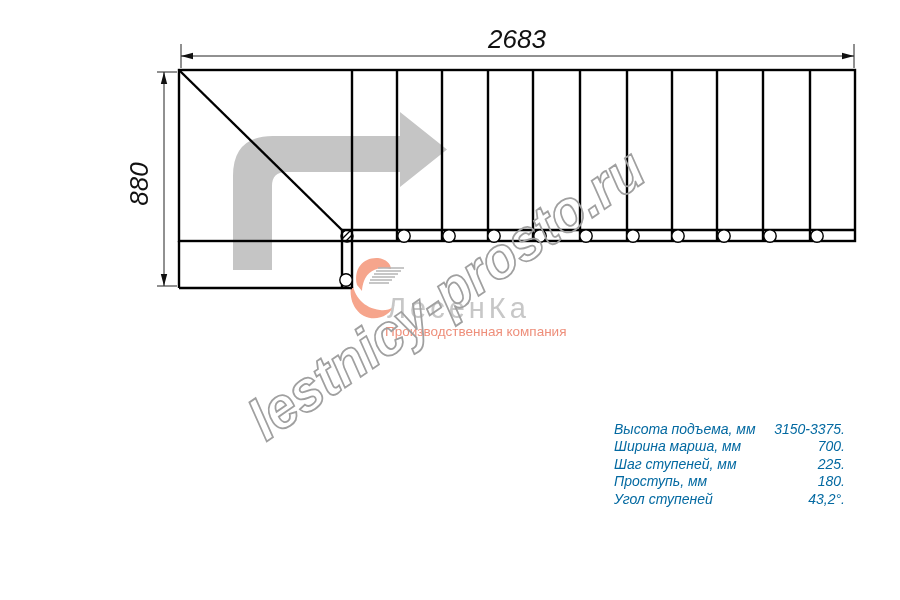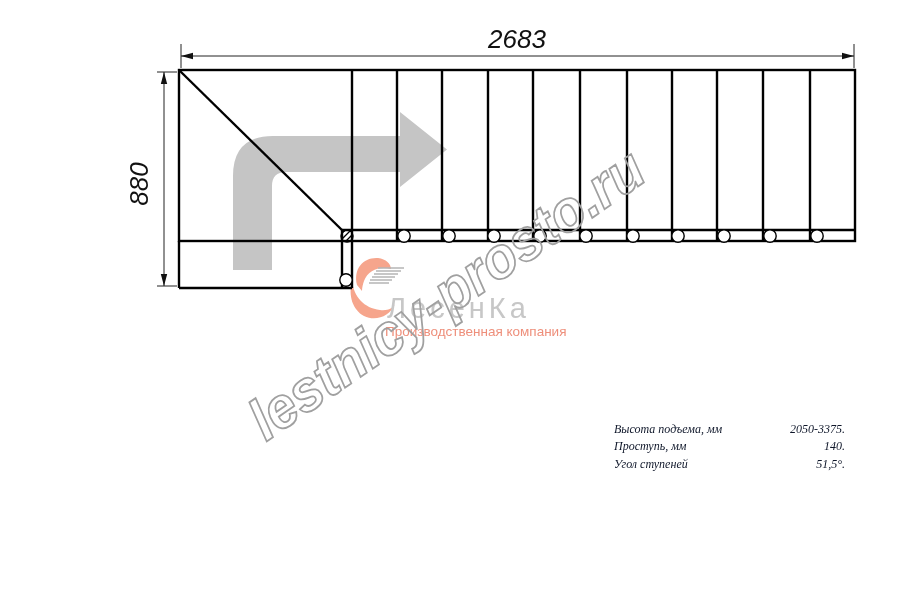--- a/index.html
+++ b/index.html
@@ -1,21 +1,21 @@
 <!DOCTYPE html>
 <html><head>
 <meta charset="utf-8">
 <style>
   html,body{margin:0;padding:0;background:#fff;}
   .page{position:relative;width:900px;height:600px;background:#ffffff;overflow:hidden;
         font-family:"Liberation Sans",sans-serif;}
   svg text{font-family:"Liberation Sans",sans-serif;}
   .dim-text{font-style:italic;font-size:26px;fill:#111;}
   .specs{position:absolute;left:614px;top:421px;width:231px;
-         font-size:12px;font-style:italic;color:#0f172a;font-family:Liberation Serif, serif;}
+         font-size:14px;font-style:italic;color:#0369a1;}
   .spec-row{display:flex;justify-content:space-between;line-height:17.4px;height:17.4px;white-space:nowrap;}
   .spec-row .val{text-align:right;}
 </style>
 </head>
 <body>
 
 <div class="page">
 
   <svg width="900" height="600" viewBox="0 0 900 600">
 
@@ -105,25 +105,33 @@
     </g>
     <text class="dim-text" x="148" y="184" text-anchor="middle" transform="rotate(-90 148 184)">880</text>
 
     <text x="266" y="442" transform="rotate(-34.5 266 442)" font-size="58" font-weight="bold" font-style="italic" fill="none" stroke="#a0a0a0" stroke-width="1.8" textLength="465" lengthAdjust="spacingAndGlyphs">lestnicy-prosto.ru</text>
   </svg>
 
   
   <div class="specs">
     <div class="spec-row">
       <span>Высота подъема, мм</span>
-      <span class="val">2050-3375.</span>
+      <span class="val">3150-3375.</span>
+    </div>
+    <div class="spec-row">
+      <span>Ширина марша, мм</span>
+      <span class="val">700.</span>
+    </div>
+    <div class="spec-row">
+      <span>Шаг ступеней, мм</span>
+      <span class="val">225.</span>
     </div>
     <div class="spec-row">
       <span>Проступь, мм</span>
-      <span class="val">140.</span>
+      <span class="val">180.</span>
     </div>
     <div class="spec-row">
       <span>Угол ступеней</span>
-      <span class="val">51,5°.</span>
+      <span class="val">43,2°.</span>
     </div>
   </div>
 
 </div>
 
 </body></html>

